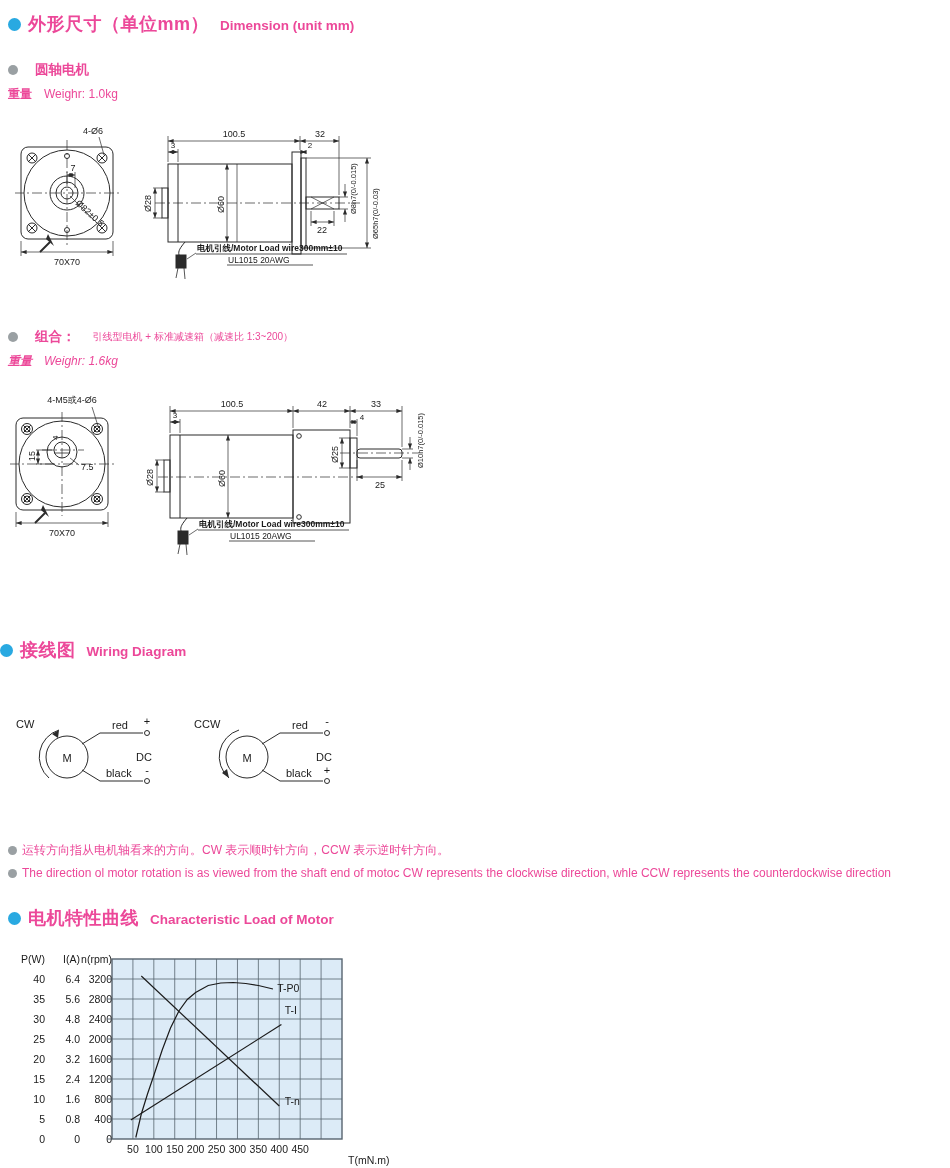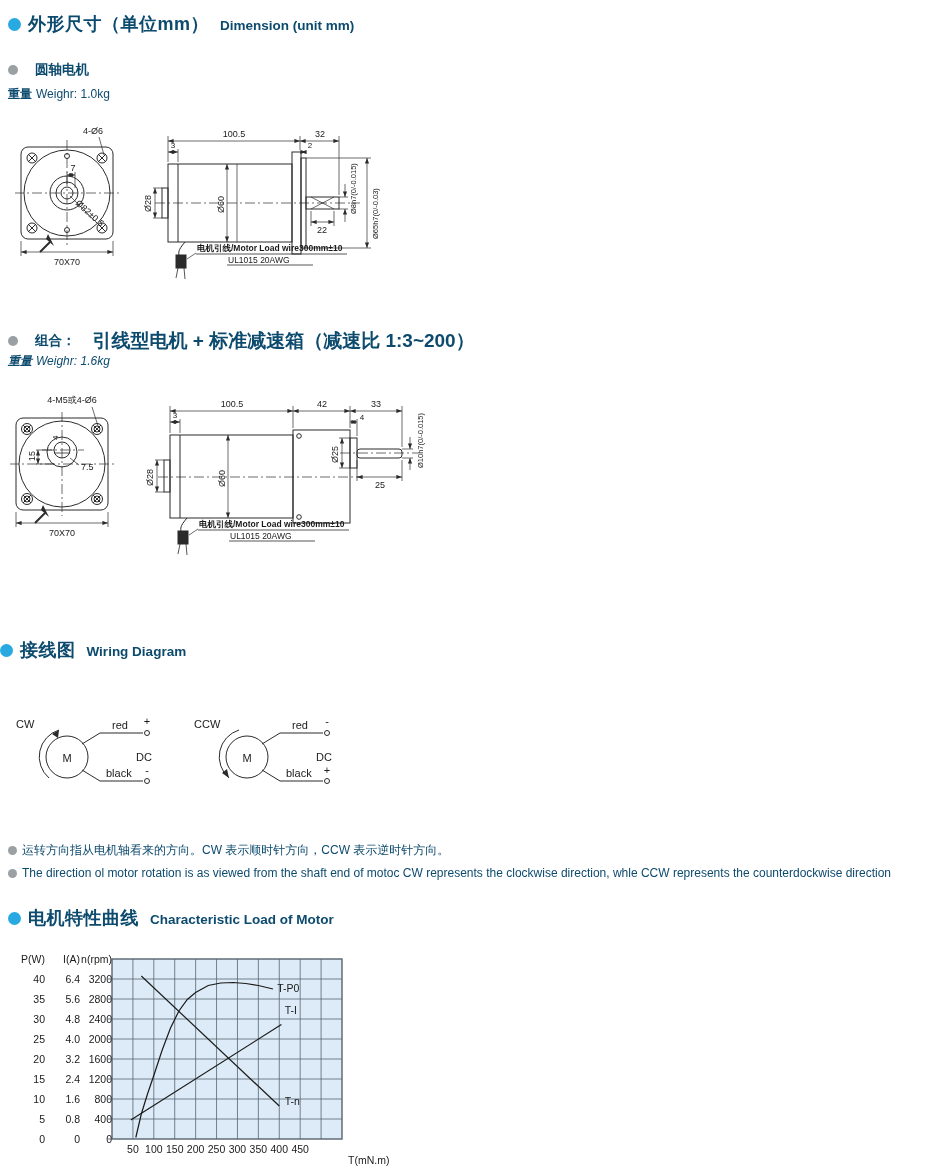--- a/index.html
+++ b/index.html
@@ -1,28 +1,28 @@
 <!DOCTYPE html>
 <html><head>
 <meta charset="utf-8">
 <style>
   html,body{margin:0;padding:0;background:#ffffff;}
   #page{position:relative;width:950px;height:1168px;background:#fff;
-        font-family:"Liberation Sans","DejaVu Sans",sans-serif;color:#0c4a6e;overflow:hidden;}
+        font-family:"Liberation Sans","DejaVu Sans",sans-serif;color:#ec4899;overflow:hidden;}
   .abs{position:absolute;}
   .h1{display:flex;align-items:center;gap:7px;}
   .h1 .dot{width:13px;height:13px;border-radius:50%;background:#29a9e1;flex:0 0 auto;}
   .h1 .zh{font-size:18px;font-weight:bold;letter-spacing:0.5px;}
   .h1 .en{font-size:13.5px;font-weight:bold;margin-left:4px;margin-top:3px;}
   .sub{display:flex;align-items:center;gap:17px;}
   .sub .dot{width:10px;height:10px;border-radius:50%;background:#9aa0a3;flex:0 0 auto;}
   .sub .zh{font-size:13.5px;font-weight:bold;}
-  .sub .rest{font-size:19px;font-weight:bold;}
+  .sub .rest{font-size:10px;font-weight:normal;}
   .weight{font-size:12px;}
-  .weight b{font-weight:bold;margin-right:4px;}
+  .weight b{font-weight:bold;margin-right:12px;}
   .note{display:flex;align-items:flex-start;gap:5px;font-size:12px;line-height:15px;}
   .note .dot{width:9px;height:9px;border-radius:50%;background:#9aa0a3;flex:0 0 auto;margin-top:3px;}
   svg text{fill:#1a1a1a;}
   .dimtxt{font-size:9px;}
   .dimtxt-s{font-size:8px;}
   .toltxt{font-size:7.5px;}
   .wiretxt{font-size:8.5px;font-weight:bold;}
   .wiretxt2{font-size:8.5px;}
   .wlabel{font-size:11px;}
   .wsign{font-size:11px;}

